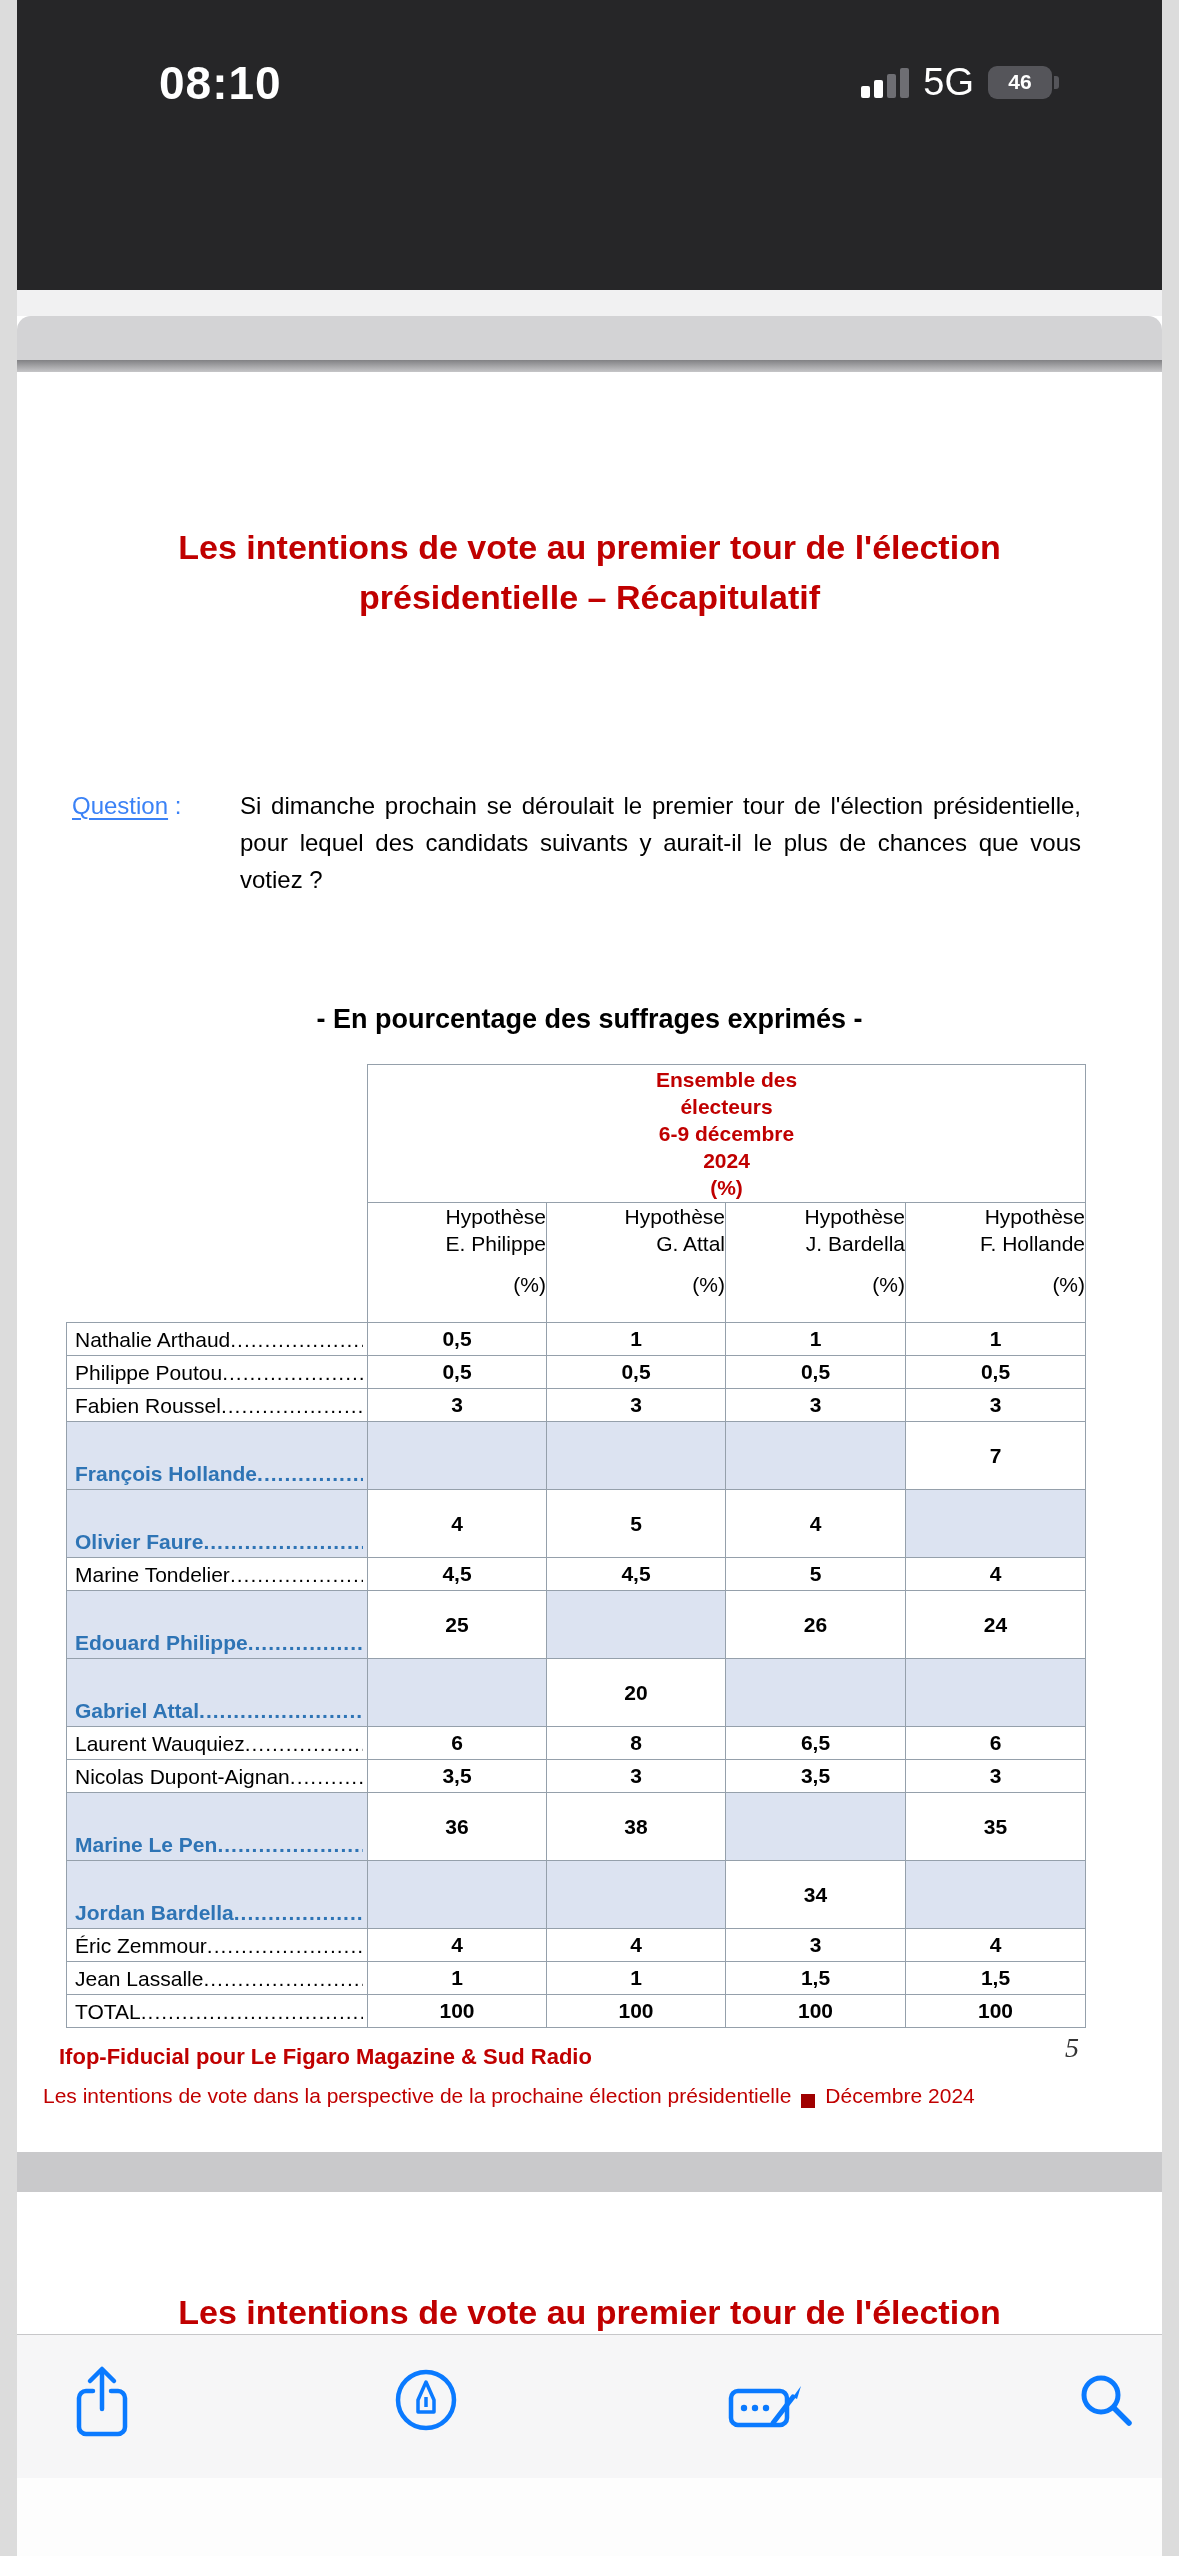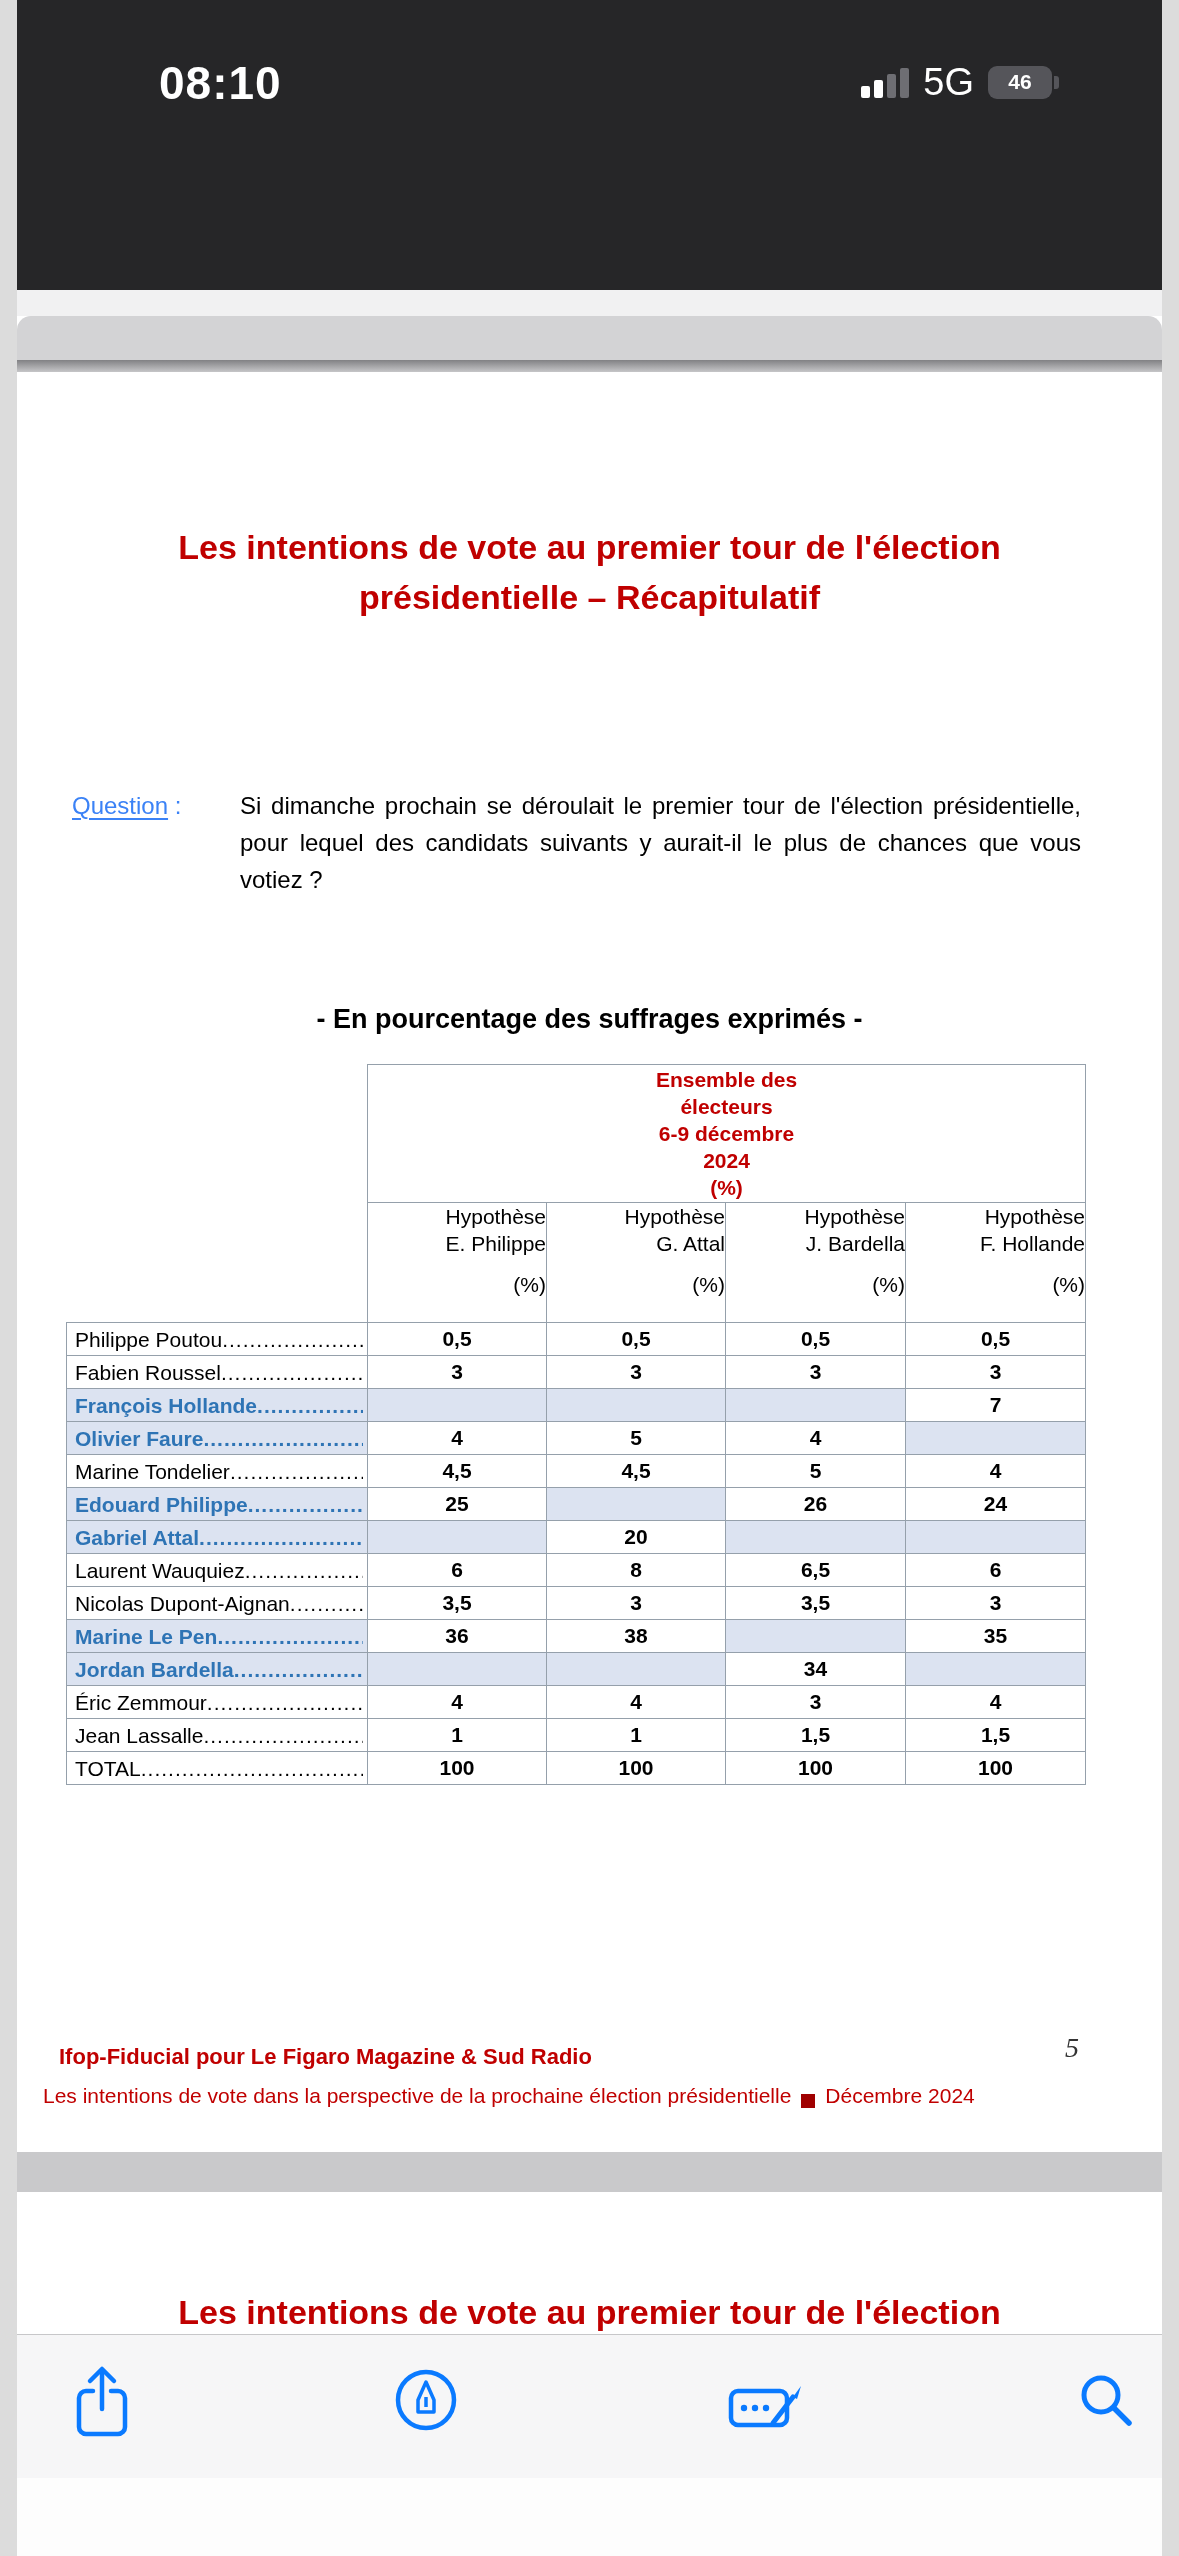--- a/index.html
+++ b/index.html
@@ -49,21 +49,21 @@
   .group-head { height:138px; vertical-align:middle; text-align:center; color:#c00000; font-weight:700; font-size:21px; line-height:27px; white-space:pre-line; }
   .sub-head { height:120px; vertical-align:top; text-align:right; font-weight:400; font-size:21px; color:#000; padding-top:8px; }
   .sub-head .col-label { white-space:pre-line; line-height:27px; }
   .sub-head .col-unit { margin-top:16px; line-height:24px; }
   table.poll tbody tr { height:33px; }
   .name-cell { background:#ffffff; }
   .name-cell .nc { display:flex; align-items:baseline; padding:0 4px 0 8px; font-size:21px; line-height:31px; color:#000; }
   .name-cell .dots { flex:1; overflow:hidden; white-space:nowrap; letter-spacing:1px; }
   .name-cell .dots::after { content:"........................................................................................"; }
   .name-cell.hl { background:#dce3f1; }
-  .name-cell.hl .nm, .name-cell.hl .dots { color:#2e74b5; font-weight:700; }
+  .name-cell.hl .nm, .name-cell.hl .dots { color:#2e74b5; font-weight:700;margin-top:36px; }
   .val-cell { text-align:center; font-size:21px; font-weight:700; color:#000; background:#ffffff; }
   .val-cell.shaded { background:#dce3f1; }
 
   
   .footer-line1 { position:absolute; top:1672px; left:42px; color:#c00000; font-size:22px; font-weight:700; }
   .page-num { position:absolute; top:1660px; left:1048px; font-family:"Liberation Serif", serif; font-style:italic; font-size:28px; color:#333; }
   .footer-line2 { position:absolute; top:1712px; left:26px; color:#c00000; font-size:21px; display:flex; align-items:flex-end; }
   .footer-square { display:inline-block; width:14px; height:14px; background:#a00000; margin:0 10px; }
 
   
@@ -165,20 +165,32 @@
                 <div class="col-label">Hypothèse
 F. Hollande</div>
                 <div class="col-unit">(%)</div>
               </th>
             </tr>
           </thead>
           <tbody>
               <tr>
                 <td class="name-cell">
                   <div class="nc">
+                    <span class="nm">Nathalie Arthaud</span>
+                    <span class="dots"></span>
+                  </div>
+                </td>
+                <td class="val-cell">0,5</td>
+                <td class="val-cell">1</td>
+                <td class="val-cell">1</td>
+                <td class="val-cell">1</td>
+              </tr>
+              <tr>
+                <td class="name-cell">
+                  <div class="nc">
                     <span class="nm">Philippe Poutou</span>
                     <span class="dots"></span>
                   </div>
                 </td>
                 <td class="val-cell">0,5</td>
                 <td class="val-cell">0,5</td>
                 <td class="val-cell">0,5</td>
                 <td class="val-cell">0,5</td>
               </tr>
               <tr>

